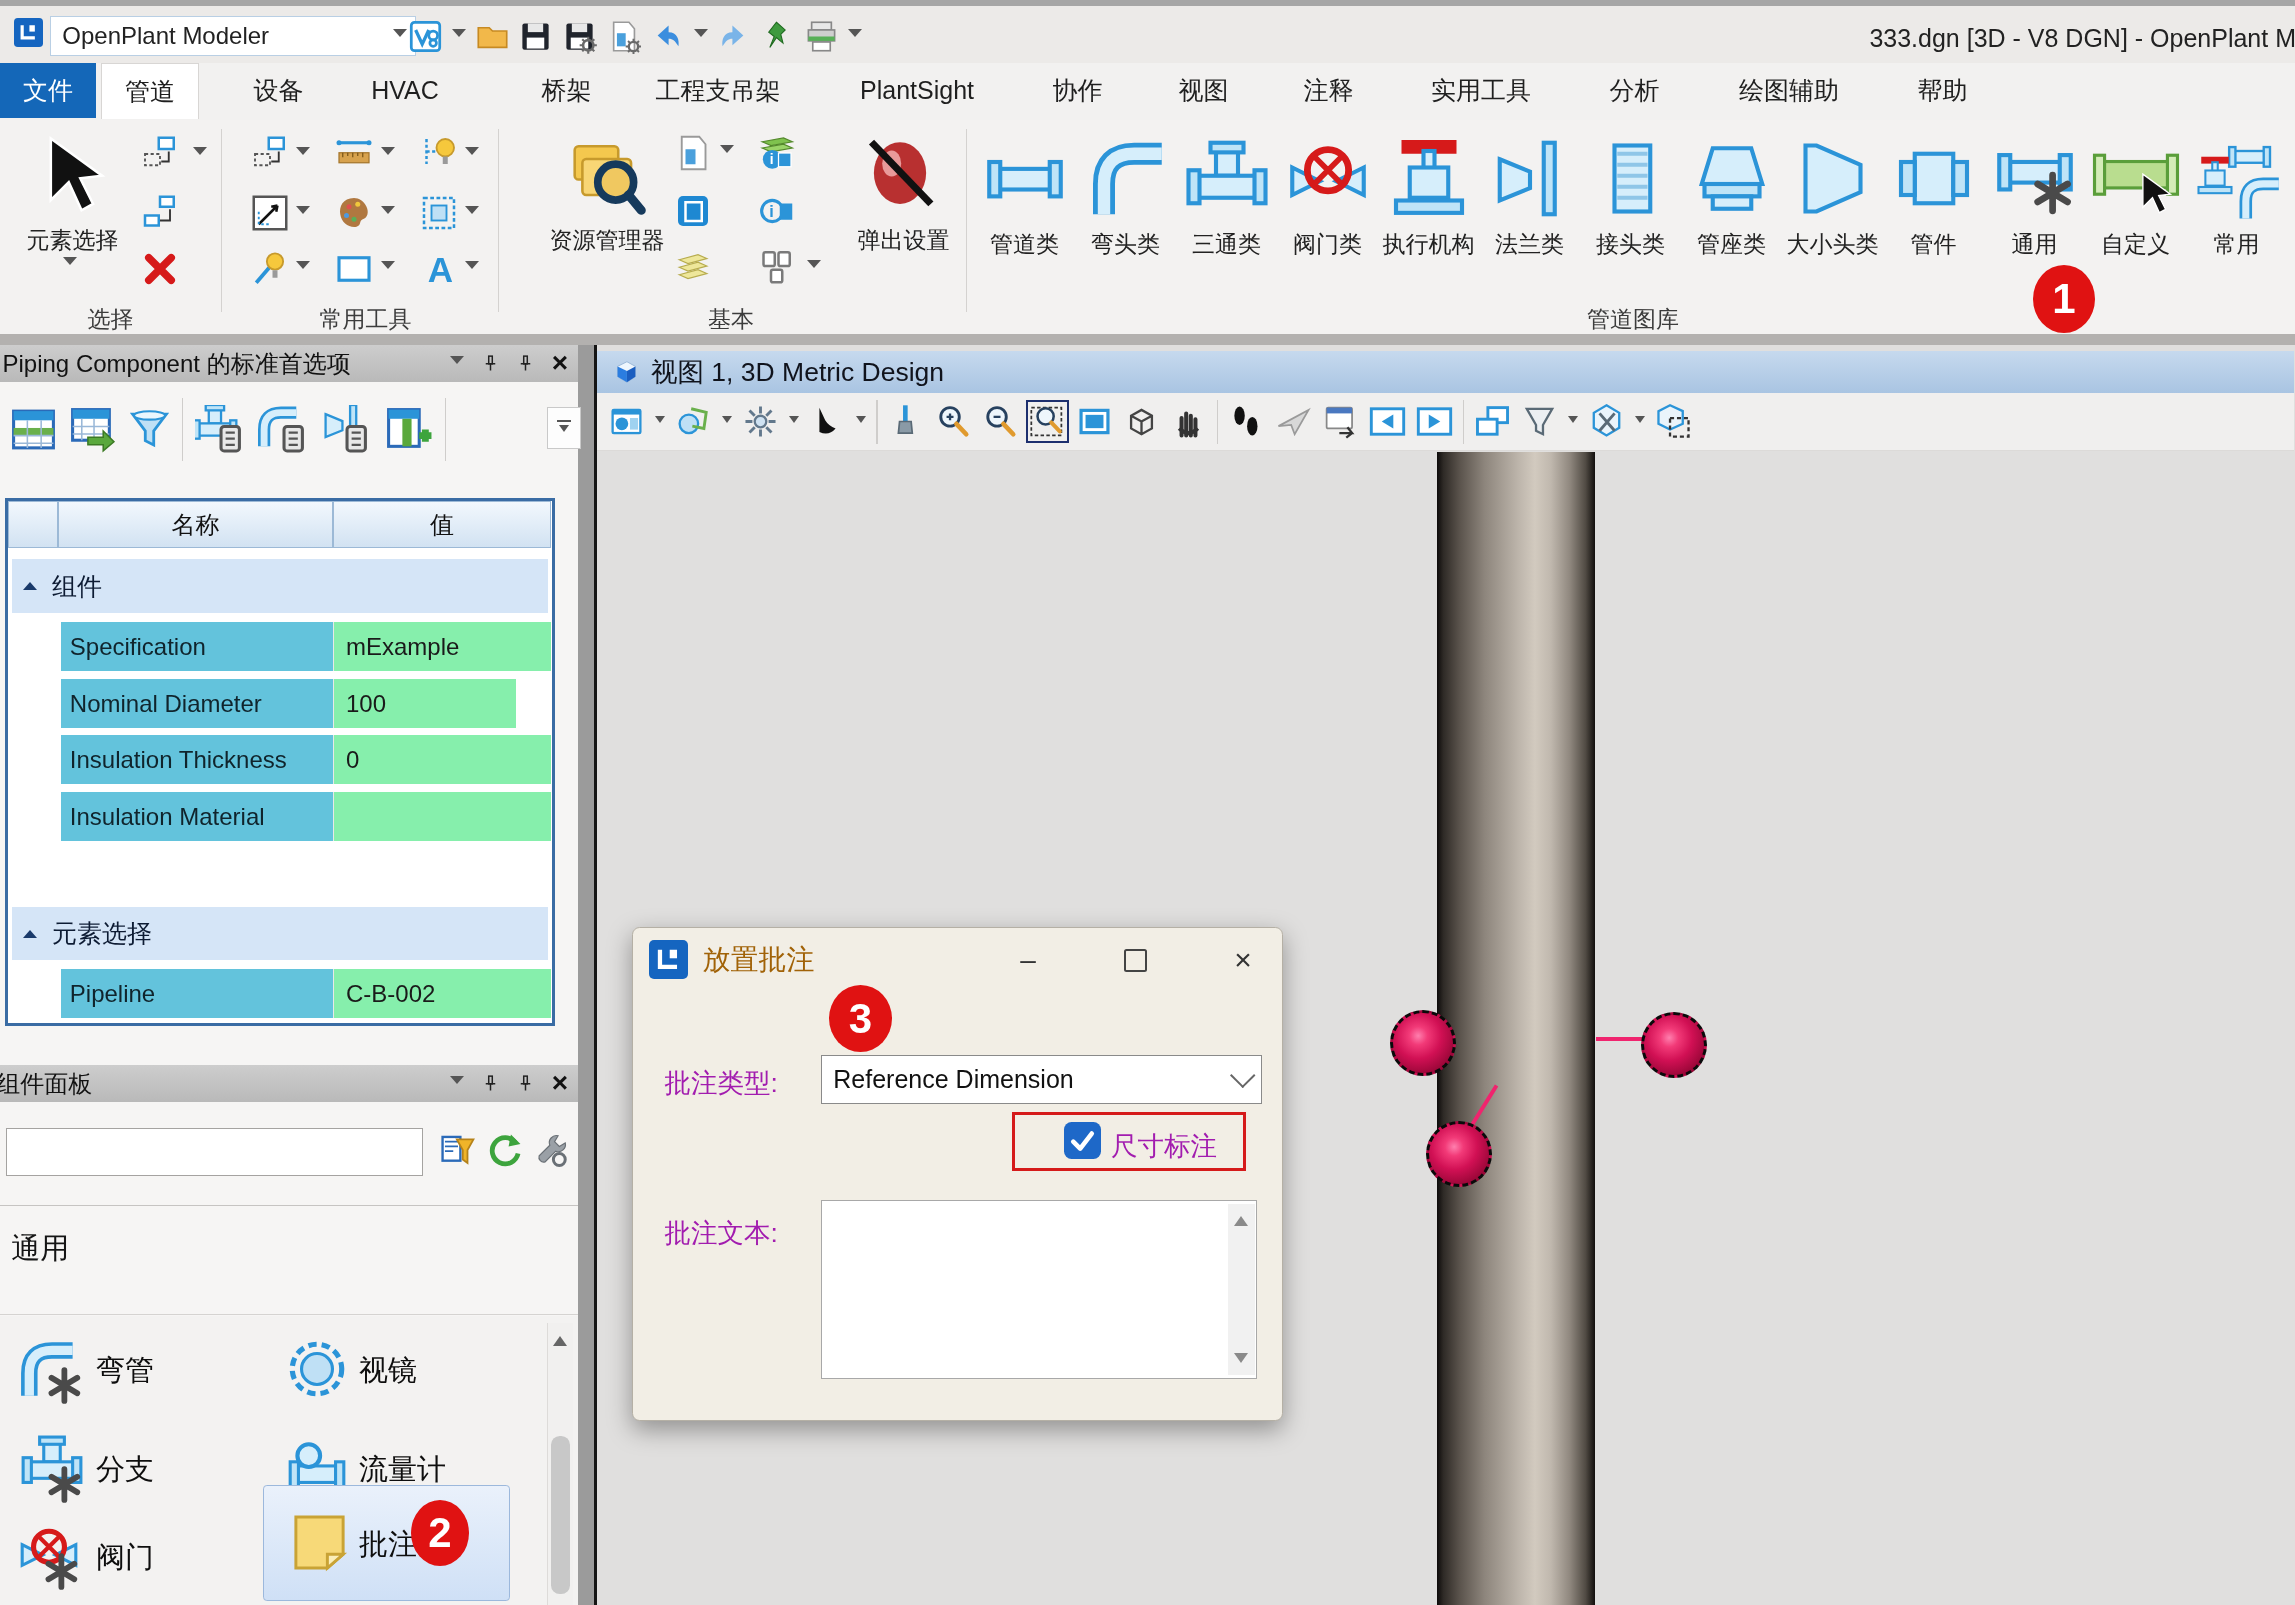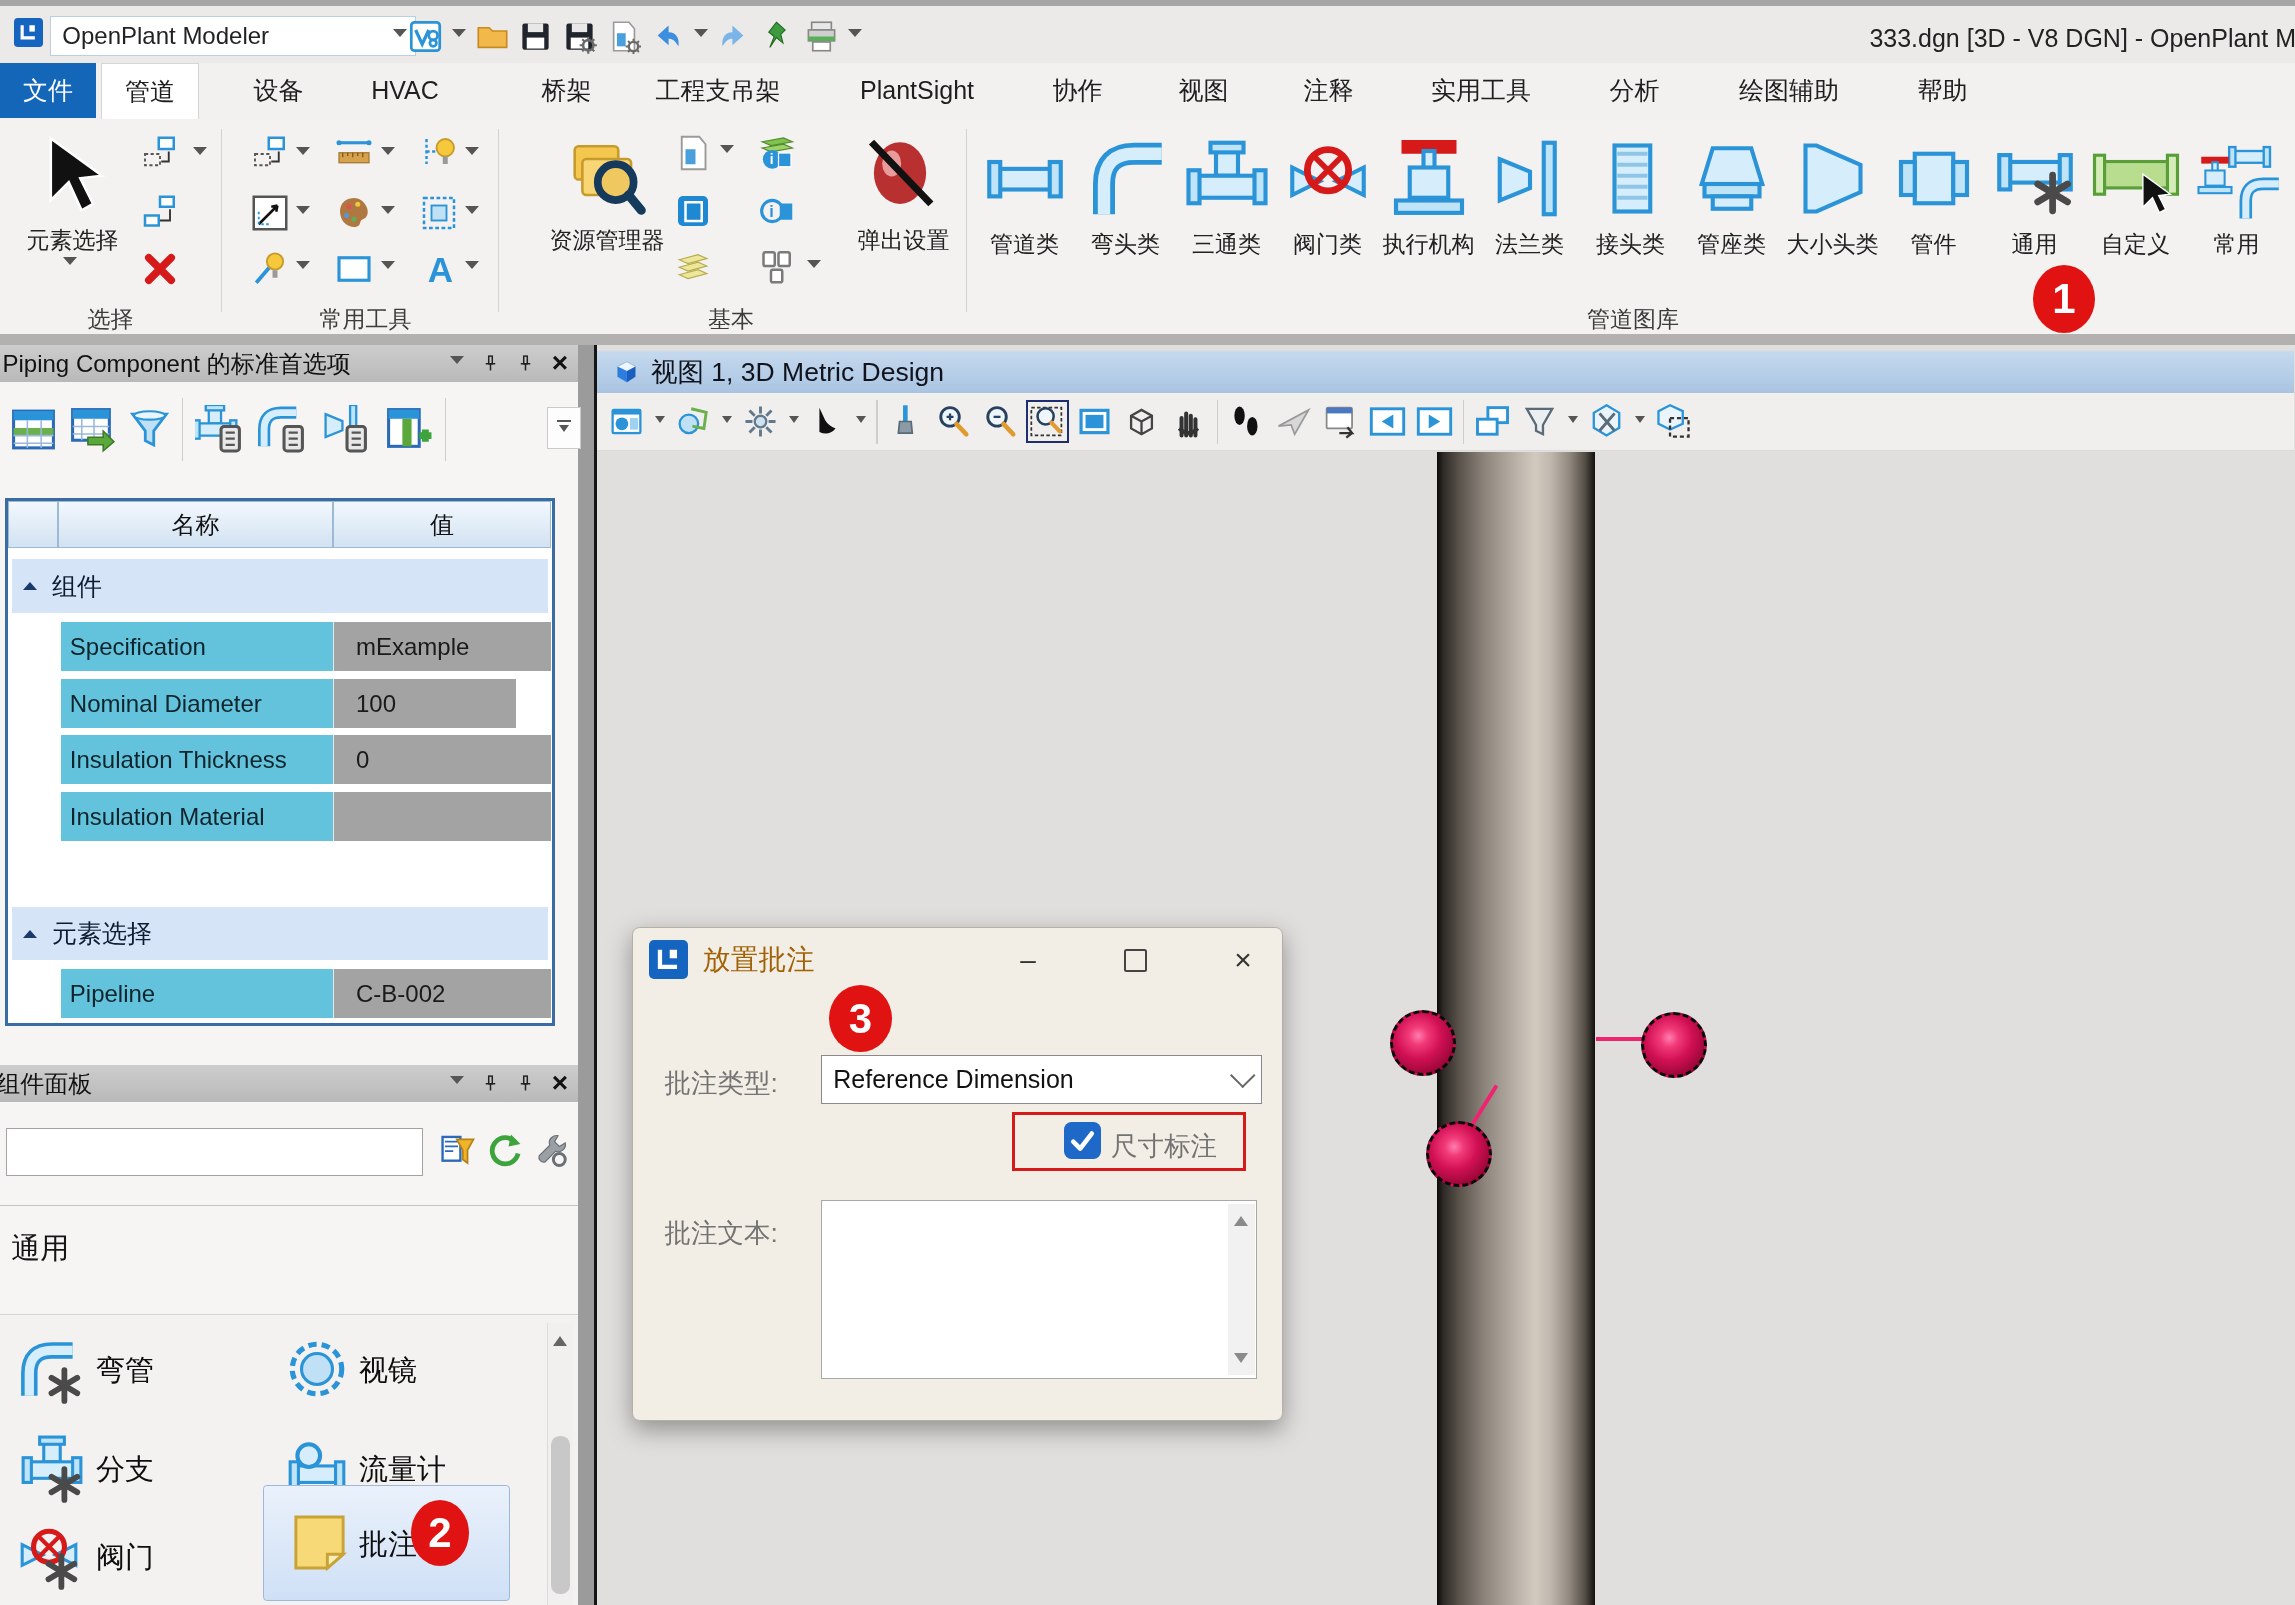--- a/index.html
+++ b/index.html
@@ -44,21 +44,21 @@
   .xbtn{font-size:28px;font-weight:bold;color:#111;line-height:26.5px;}
   .pinic{width:19px;height:26.5px;}
   .ptool{position:absolute;left:0;top:37px;width:578px;height:95px;display:flex;align-items:center;gap:10px;padding-left:8.8px;box-sizing:border-box;}
   .ptool .ic{width:49px;height:49px;}
   .vdiv{width:1.3px;height:63px;background:#cfcdcb;}
   
   .grid{position:absolute;left:5px;top:153px;width:550px;height:528px;background:#fff;border:3.2px solid #3a6ca4;box-sizing:border-box;}
   .gh{position:absolute;display:flex;align-items:center;justify-content:center;font-size:24px;color:#111;background:linear-gradient(#f2f8fd,#d2e2f2);border:0.6px solid #9cb9d6;box-sizing:border-box;}
   .grow{position:absolute;display:flex;align-items:center;font-size:24px;}
   .gname{background:#63c3dc;color:#10242c;padding-left:8.8px;box-sizing:border-box;height:100%;display:flex;align-items:center;}
-  .gval{background:#a3a3a3;padding-left:22px;box-sizing:border-box;height:100%;display:flex;align-items:center;border-left:1.3px solid #e8e8e8;}
+  .gval{background:#86efac;padding-left:12px;box-sizing:border-box;height:100%;display:flex;align-items:center;border-left:1.3px solid #e8e8e8;}
   .ggroup{position:absolute;background:#d5e5f7;display:flex;align-items:center;font-size:25px;color:#0d1b33;}
   .carat{width:0;height:0;border:7.6px solid transparent;border-bottom:8.8px solid #1a3a6b;margin:0 15px 6.3px 11.3px;}
   
   .search{position:absolute;left:6.3px;width:411px;height:44px;background:#fff;border:1.3px solid #a5a3a1;}
   .sbtn{position:absolute;width:44px;height:45px;display:flex;align-items:center;justify-content:center;}
   .sbtn .ic{width:38px;height:38px;}
   .sect{position:absolute;left:0;width:578px;font-size:29px;color:#151515;}
   .item .ic{width:66px;height:72px;}
   .itemlab{position:absolute;font-size:29px;color:#0e0e0e;font-weight:500;white-space:nowrap;}
   .selbtn{position:absolute;left:263px;top:1140px;width:247px;height:116px;border:1.9px solid #9cb8dc;border-radius:3.8px;background:linear-gradient(#eaf1fb,#cfe0f6);box-sizing:border-box;}
@@ -81,21 +81,21 @@
   .canvas{position:absolute;left:0;top:107px;width:1697px;height:1153px;background:#e0dfde;overflow:hidden;}
   .pipe{position:absolute;left:840px;top:0;width:158px;height:1153px;background:linear-gradient(to right,#0c0a09 0%,#2e2a26 4%,#59524b 14%,#8d857c 30%,#beb6ac 52%,#d2cabf 62%,#c0b8ae 72%,#90887f 84%,#514b44 94%,#120f0d 100%);}
   .sphere{position:absolute;width:66px;height:66px;border-radius:50%;border:3.2px dashed #0a0a0a;box-sizing:border-box;background:radial-gradient(circle at 42% 38%,#ff7fae 0%,#f23a78 18%,#d11054 45%,#9c0739 75%,#6f0427 100%);}
   .mline{position:absolute;height:3.8px;background:#f0246e;}
   
   .dialog{left:632px;top:927px;width:649px;height:492px;background:#f2eee5;border:1.3px solid #b5b0a5;border-radius:7.6px;box-shadow:0 8.8px 25px rgba(0,0,0,.35);z-index:50;}
   .dtitle{position:absolute;left:0;top:0;width:100%;height:63px;display:flex;align-items:center;}
   .dico{width:39px;height:39px;background:#1565c0;border-radius:5px;margin-left:16.4px;}
   .dname{margin-left:14px;font-size:28px;color:#a16207;}
   .dbtn{position:absolute;top:15px;width:34px;height:34px;display:flex;align-items:center;justify-content:center;color:#333;}
-  .dlab{position:absolute;font-size:26.5px;color:#737373;}
+  .dlab{position:absolute;font-size:26.5px;color:#a21caf;}
   .dropdown{position:absolute;left:188px;top:127px;width:441px;height:49px;background:#fff;border:1.3px solid #8a8a8a;display:flex;align-items:center;font-size:25px;color:#111;padding-left:11.3px;box-sizing:border-box;}
   .chev{margin-left:auto;margin-right:12.6px;width:16.4px;height:16.4px;border-right:2.5px solid #666;border-bottom:2.5px solid #666;transform:rotate(45deg) translateY(-5px);}
   .redbox{position:absolute;left:379px;top:184px;width:234px;height:59px;border:3.8px solid #d51a1a;box-sizing:border-box;}
   .chk{position:absolute;left:431px;top:194px;width:37px;height:37px;background:#1e68c8;border-radius:7.6px;}
   .dtext{position:absolute;left:188px;top:272px;width:436px;height:179px;background:#fff;border:1.3px solid #a8a8a8;box-sizing:border-box;resize:none;font-size:24px;font-family:"Liberation Sans",sans-serif;}
   .dscroll{position:absolute;left:595px;top:276px;width:26.5px;height:171px;background:#f1f1f1;display:flex;flex-direction:column;justify-content:space-between;align-items:center;padding:5px 0;box-sizing:border-box;}
 </style>
 </head>
 <body>
 

